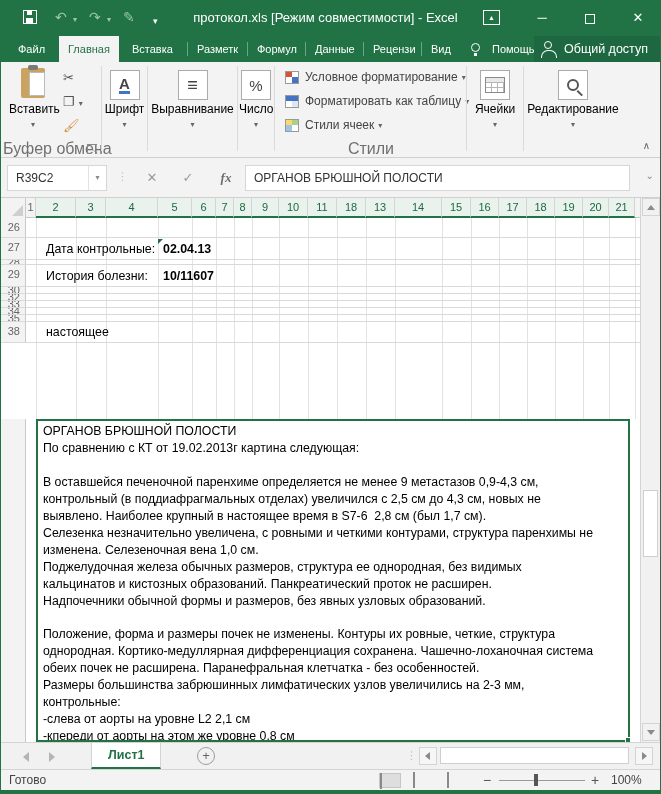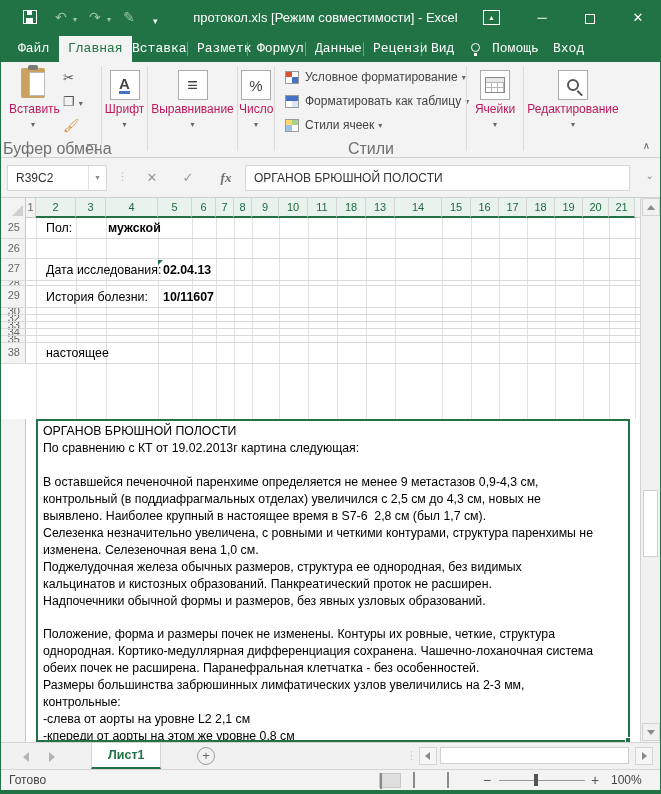--- a/index.html
+++ b/index.html
@@ -21,40 +21,40 @@
                 text-align:center; font-size:13px; white-space:nowrap; overflow:hidden; }
   .caption-btns { position:absolute; right:0; top:0; height:36px; }
   .cap-btn { position:absolute; top:0; width:44px; height:36px; text-align:center; line-height:36px;
              font-size:13px; color:#fff; }
   .ribbon-display { position:absolute; right:160px; top:10px; width:17px; height:15px; border:1px solid #fff; text-align:center; }
   .ribbon-display span { font-size:7px; line-height:13px; color:#fff; display:block; }
   .max-glyph { display:inline-block; width:10px; height:10px; border:1px solid #fff; vertical-align:middle; }
 
   
   .tabrow { position:relative; height:26px; background:#217346; }
-  .rtab { position:absolute; top:0; height:26px; line-height:26px; padding:0 9px; font-size:13px;
-          color:#fff; white-space:nowrap;font-family:Liberation Mono, monospace; }
+  .rtab { position:absolute; top:0; height:26px; line-height:26px; padding:0 9px; font-size:11px;
+          color:#fff; white-space:nowrap; }
   .rtab.active { background:#f3f3f3; color:#217346; }
   .tabsep { position:absolute; top:6px; width:1px; height:14px; background:rgba(255,255,255,.35); }
   .share-btn { position:absolute; right:0; top:0; height:26px; line-height:26px; background:#1e6841;
                color:#fff; font-size:12.5px; padding:0 12px 0 30px; }
   .person { position:absolute; width:8px; height:8px; border-radius:50%; border:1.5px solid #fff; }
   .person:after { content:""; position:absolute; left:-4px; top:8px; width:14px; height:7px;
                   border-radius:7px 7px 0 0; border:1.5px solid #fff; border-bottom:none; }
   .bulb { position:absolute; width:9px; height:9px; border-radius:50%; border:1.5px solid #fff; }
   .bulb:after { content:""; position:absolute; left:2px; top:9px; width:3px; height:3px; background:#fff; }
 
   
   .ribbon { position:relative; height:96px; background:#f3f3f3; border-bottom:1px solid #d0d0d0; }
   .gsep { position:absolute; top:4px; bottom:6px; width:1px; background:#dadada; }
   .grp-label { position:absolute; bottom:0; left:0; right:0; text-align:center; font-size:16px; color:#707070; white-space:nowrap; }
   .cgroup { position:absolute; top:0; height:96px; text-align:center; }
   .cicon { margin:8px auto 2px; width:30px; height:30px; background:#fff; border:1px solid #ababab;
            display:flex; align-items:center; justify-content:center; font-size:15px; color:#444; }
-  .clabel { font-size:12px; color:#be185d; white-space:nowrap; }
+  .clabel { font-size:12px; color:#000000; white-space:nowrap; }
   .cdd { font-size:8px; color:#666; margin-top:4px; }
   .fontA { font-weight:bold; border-bottom:3px solid #4472c4; line-height:14px; }
   .paste-btn { position:absolute; left:6px; top:4px; width:48px; height:86px; text-align:center; }
   .clipboard { margin:2px auto 4px; position:relative; width:24px; height:30px; background:#c9a35f; border-radius:2px; }
   .clipboard:before { content:""; position:absolute; left:7px; top:-3px; width:10px; height:5px; background:#7a7a7a; border-radius:2px; }
   .clipboard:after { content:""; position:absolute; left:8px; top:4px; width:14px; height:22px; background:#fff; border:1px solid #bbb; }
   .small-btn { position:absolute; left:60px; width:34px; height:20px; font-size:13px; color:#555; text-align:left; }
   .launcher { position:absolute; right:4px; bottom:4px; width:10px; height:10px; border-left:1px solid #8a8a8a; border-top:1px solid #8a8a8a; }
   .launcher:after { content:"↘"; position:absolute; right:-1px; bottom:-2px; font-size:7px; color:#8a8a8a; }
   .styles-row { position:absolute; left:8px; height:22px; display:flex; align-items:center; font-size:12px; color:#444; white-space:nowrap; }
@@ -180,20 +180,24 @@
     <span class="rtab" style="left:247px">Формул</span>
     <span class="tabsep" style="left:304px"></span>
     <span class="rtab" style="left:305px">Данные</span>
     <span class="tabsep" style="left:362px"></span>
     <span class="rtab" style="left:363px">Рецензи</span>
     <span class="tabsep" style="left:420px"></span>
     <span class="rtab" style="left:421px">Вид</span>
     <span class="bulb" style="left:470px; top:7px"></span>
     <span class="rtab" style="left:482px">Помощь</span>
     <span class="rtab" style="left:543px">Вход</span>
+    <span class="share-btn">
+      <span class="person" style="left:10px; top:5px"></span>
+      <span>Общий доступ</span>
+    </span>
   </div>
 
   <div class="ribbon">
 
     <div class="cgroup" style="left:2px; width:98px">
       <div class="paste-btn">
         <div class="clipboard"></div>
         <div class="clabel">Вставить</div>
         <div class="cdd">▾</div>
       </div>
@@ -344,35 +348,28 @@
         <i class="vl" style="left:470px"></i>
       <i class="vl" style="left:498px"></i>
         <i class="vl" style="left:526px"></i>
         <i class="vl" style="left:554px"></i>
       <i class="vl" style="left:582px"></i>
         <i class="vl" style="left:608px"></i>
         <i class="vl" style="left:634px"></i>
     </div>
 
     <div class="rows">
-      <div class="xrow" style="height:21px">
-        <div class="rh">25</div>
-        <div class="rb">
-            <span class="cl" style="left:20px">Пол:</span>
-            <span class="cv b" style="left:82px">мужской</span>
-          </div>
-      </div>
       <div class="xrow" style="height:20px">
         <div class="rh">26</div>
         <div class="rb"></div>
       </div>
       <div class="xrow" style="height:22px">
         <div class="rh">27</div>
         <div class="rb">
-            <span class="cl" style="left:20px">Дата исследования:</span>
+            <span class="cl" style="left:20px">Дата контрольные:</span>
             <i class="tri-err" style="left:132px"></i>
             <span class="cv b" style="left:137px">02.04.13</span>
           </div>
       </div>
       <div class="xrow" style="height:5px">
         <div class="rh" style="line-height:5px">28</div>
         <div class="rb"></div>
       </div>
       <div class="xrow" style="height:22px">
         <div class="rh">29</div>

